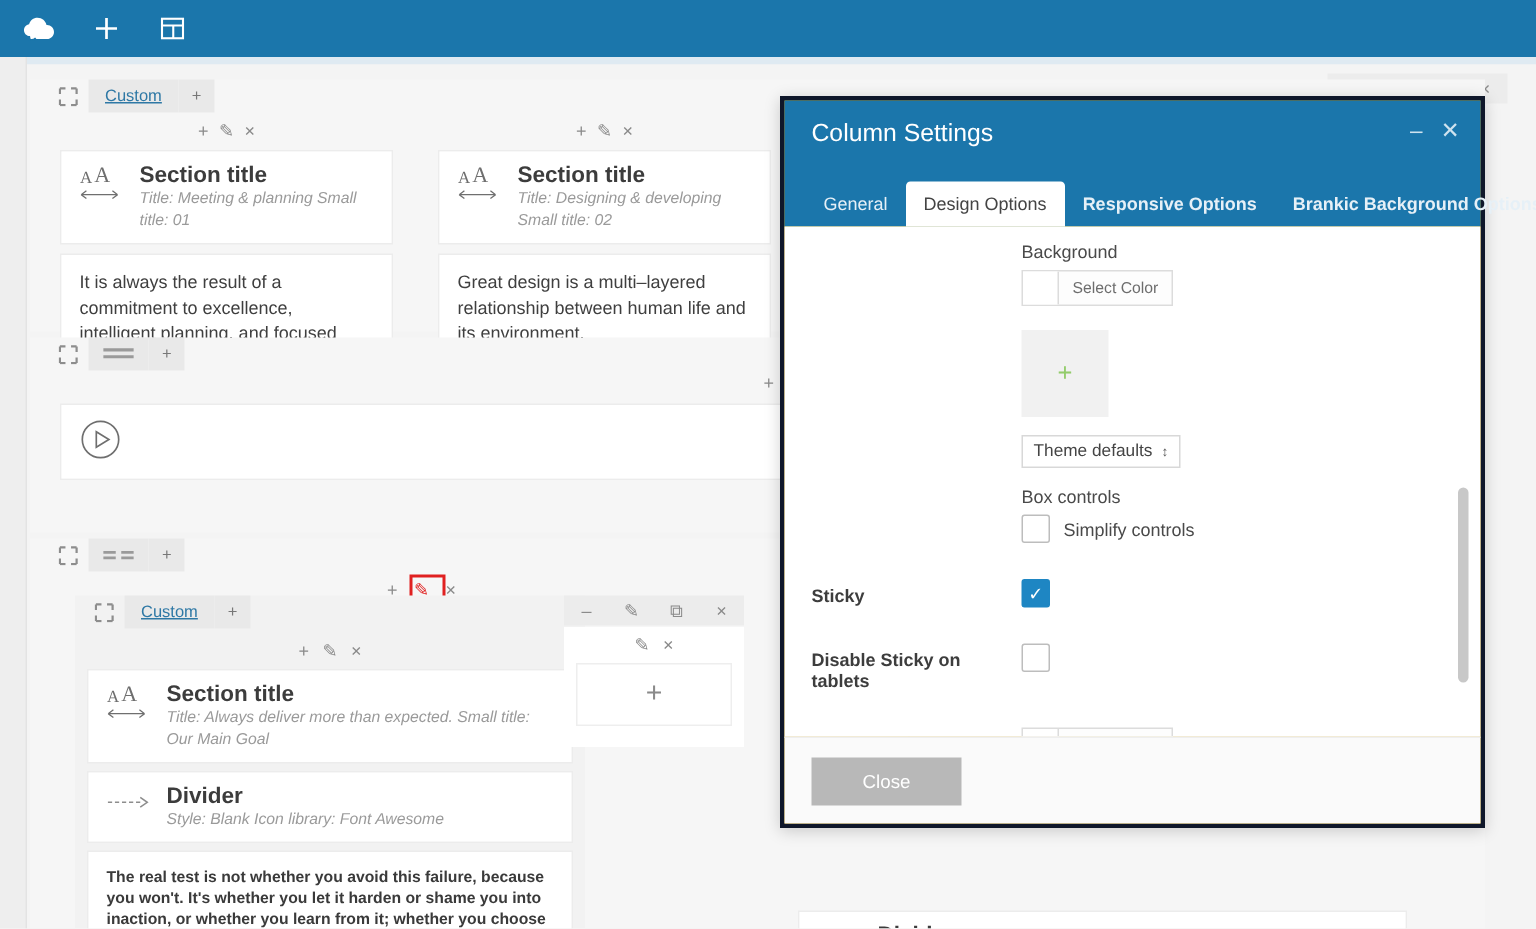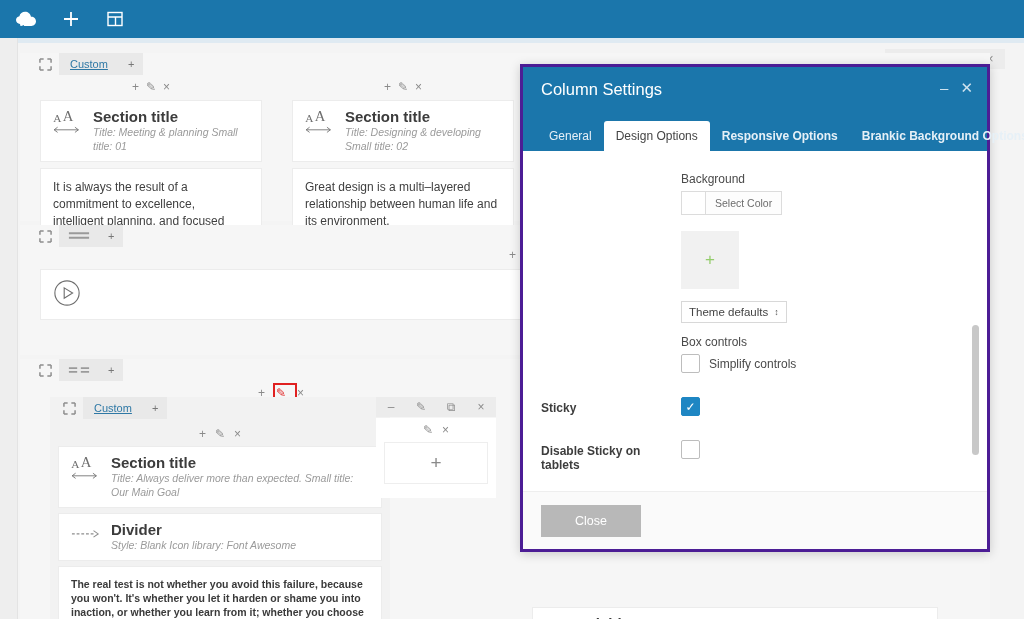--- a/index.html
+++ b/index.html
@@ -51,21 +51,21 @@
   .addbar { text-align:center; color:#9b9b9b; font-size:15px; line-height:18px; cursor:pointer; }
 
   .toolgroup { display:flex; align-items:center; background:#ececec; height:20px; }
   .toolgroup span { width:30px; text-align:center; color:#8b8b8b; font-size:12px; cursor:pointer; line-height:20px; }
 
   .hl-box { position:absolute; border:2px solid #e02020; }
 
   
   #modal {
     position:absolute; left:520px; top:64px; width:470px; height:488px;
-    border:3px solid #4c1d95; background:#eab308; z-index:50;
+    border:3px solid #0f172a; background:#eab308; z-index:50;
     box-shadow:0 2px 10px rgba(0,0,0,.18);
   }
   #modal-head { background:#1b76ab; height:84px; position:relative; }
   #modal-title { position:absolute; left:18px; top:13px; color:#fff; font-size:16.5px; }
   #modal-winbtns { position:absolute; right:14px; top:14px; display:flex; gap:12px; align-items:center; color:#cfe3ef; }
   #modal-winbtns span { cursor:pointer; font-size:15px; line-height:14px; }
   #tabs { position:absolute; left:14px; bottom:0; display:flex; align-items:flex-end; gap:0; }
   .tab { color:#e6f0f7; font-size:12px; padding:8px 12px; cursor:pointer; white-space:nowrap; font-weight:bold;}
   .tab.general { font-weight:normal; }
   .tab.active { background:#fff; color:#444; border-radius:3px 3px 0 0; font-weight:normal; }
@@ -352,21 +352,21 @@
       <div class="tab general">General</div>
       <div class="tab active">Design Options</div>
       <div class="tab">Responsive Options</div>
       <div class="tab">Brankic Background Options</div>
     </div>
   </div>
 
   <div id="modal-body">
     <div id="modal-scroll">
 
-      <div style="margin-left:140px;margin-top:11px;">
+      <div style="margin-left:140px;">
         <div class="lbl-plain">Background</div>
         <div class="colorpick">
           <div class="sw"></div>
           <div class="lb">Select Color</div>
         </div>
         <div class="img-drop" style="margin-top:14px;">+</div>
         <div style="margin-top:12px;">
           <span class="mini-select">
             <span>Theme defaults</span>
             <span class="caret">↕</span>

